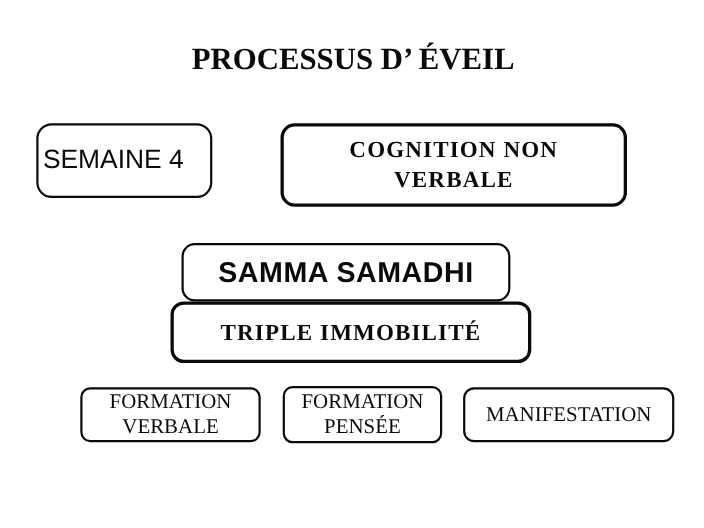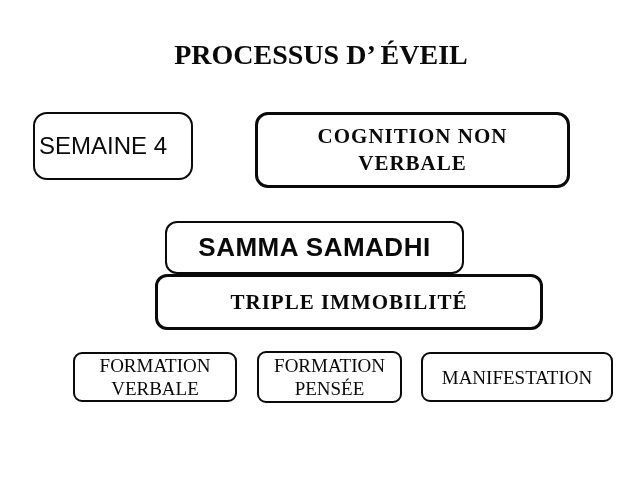--- a/index.html
+++ b/index.html
@@ -77,41 +77,41 @@
     border-radius: 12px;
     border-width: 2.5px;
     font-family: "Liberation Sans", sans-serif;
     font-weight: bold;
     font-size: 26px;
     letter-spacing: 0.5px;
     margin-top: 20px;
   }
   
   .node-immobilite {
-    left: 155px; top: 274px; width: 388px; height: 56px;
+    left: 155px; top: 274px; width: 328px; height: 56px;
     border-radius: 12px;
     border-width: 3px;
     font-family: "Liberation Serif", serif;
     font-weight: bold;
     font-size: 21px;
     letter-spacing: 1px;
   }
   
   .node-small {
     border-radius: 9px;
     border-width: 2.5px;
     font-family: "Liberation Serif", serif;
     font-weight: normal;
     font-size: 19px;
     line-height: 23px;
     align-items: center;
   }
   .node-fverbale      { left: 73px;  top: 352px; width: 164px; height: 50px; }
   .node-fpensee       { left: 257px; top: 351px; width: 145px; height: 52px; }
-  .node-manifestation { left: 421px; top: 352px; width: 192px; height: 50px; }
+  .node-manifestation { left: 421px; top: 352px; width: 192px; height: 50px; border-radius: 10px; }
 </style>
 </head>
 <body>
 
 <div class="slide">
 
   <h1 class="title">PROCESSUS D’ ÉVEIL</h1>
 
   <div class="node node-semaine">
     <span class="ln">SEMAINE 4</span>

